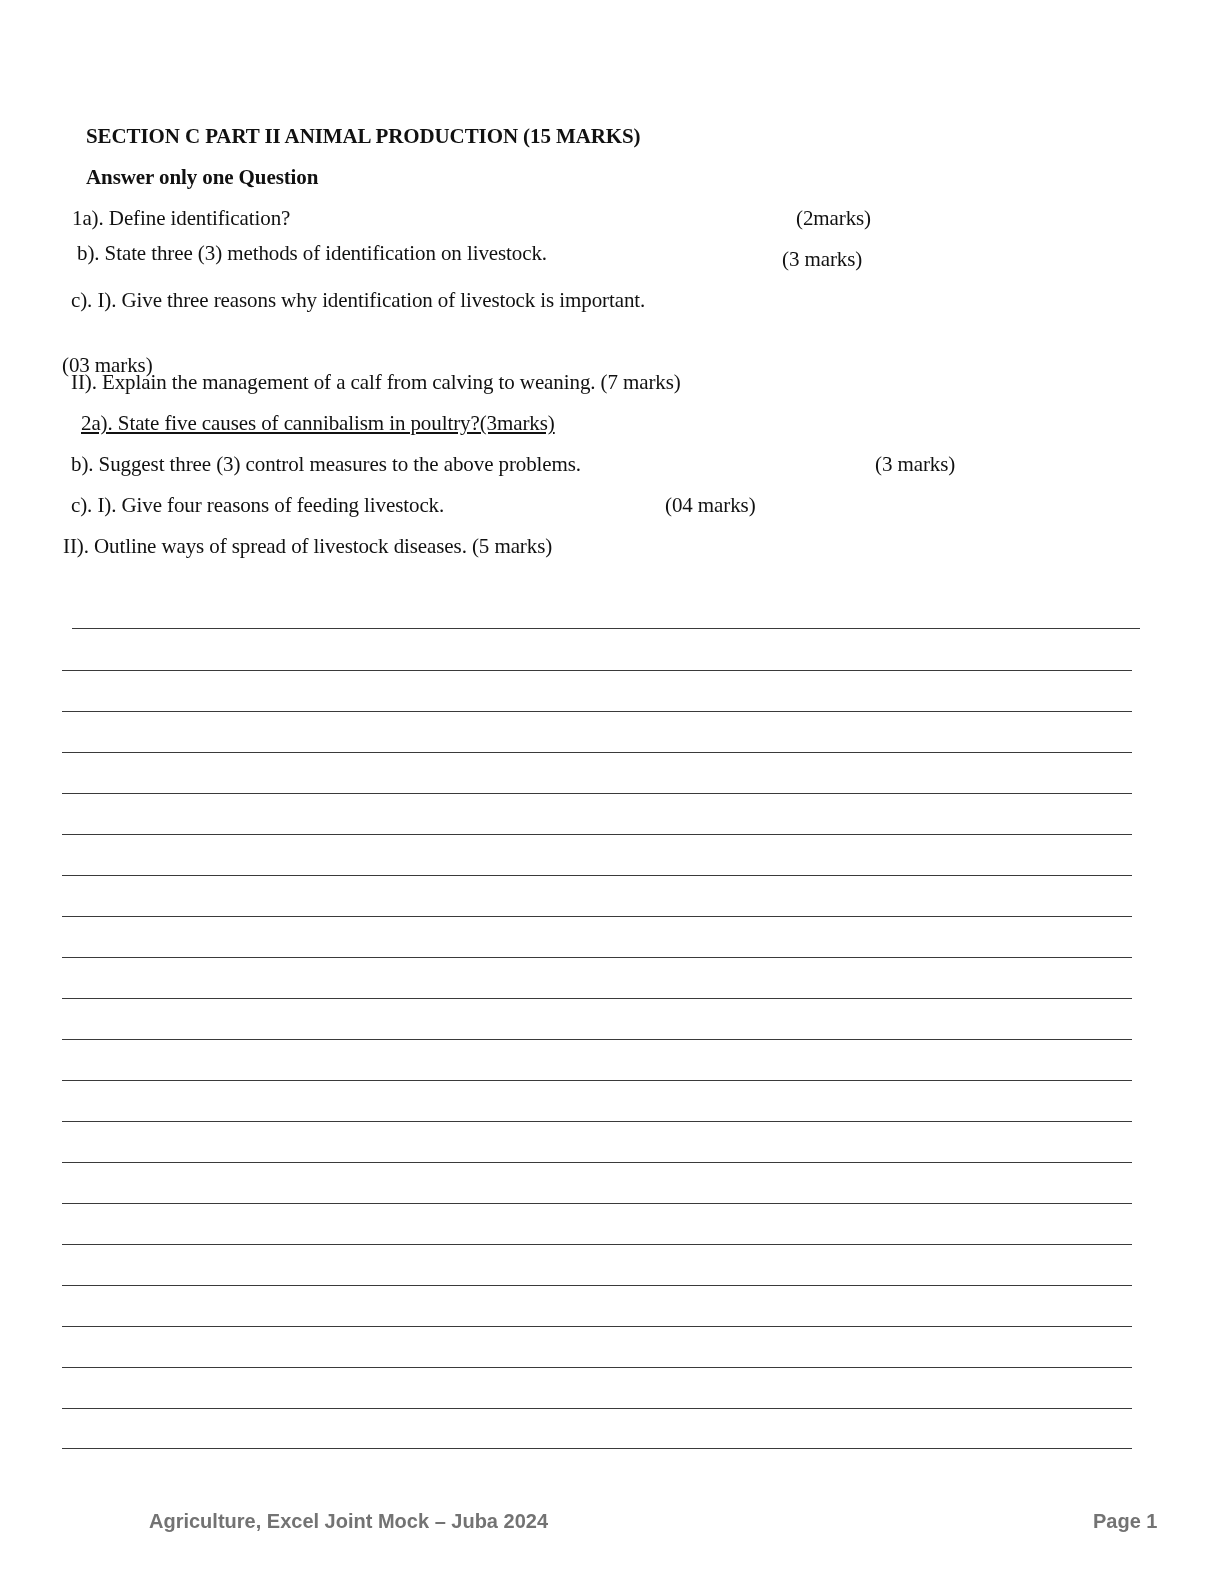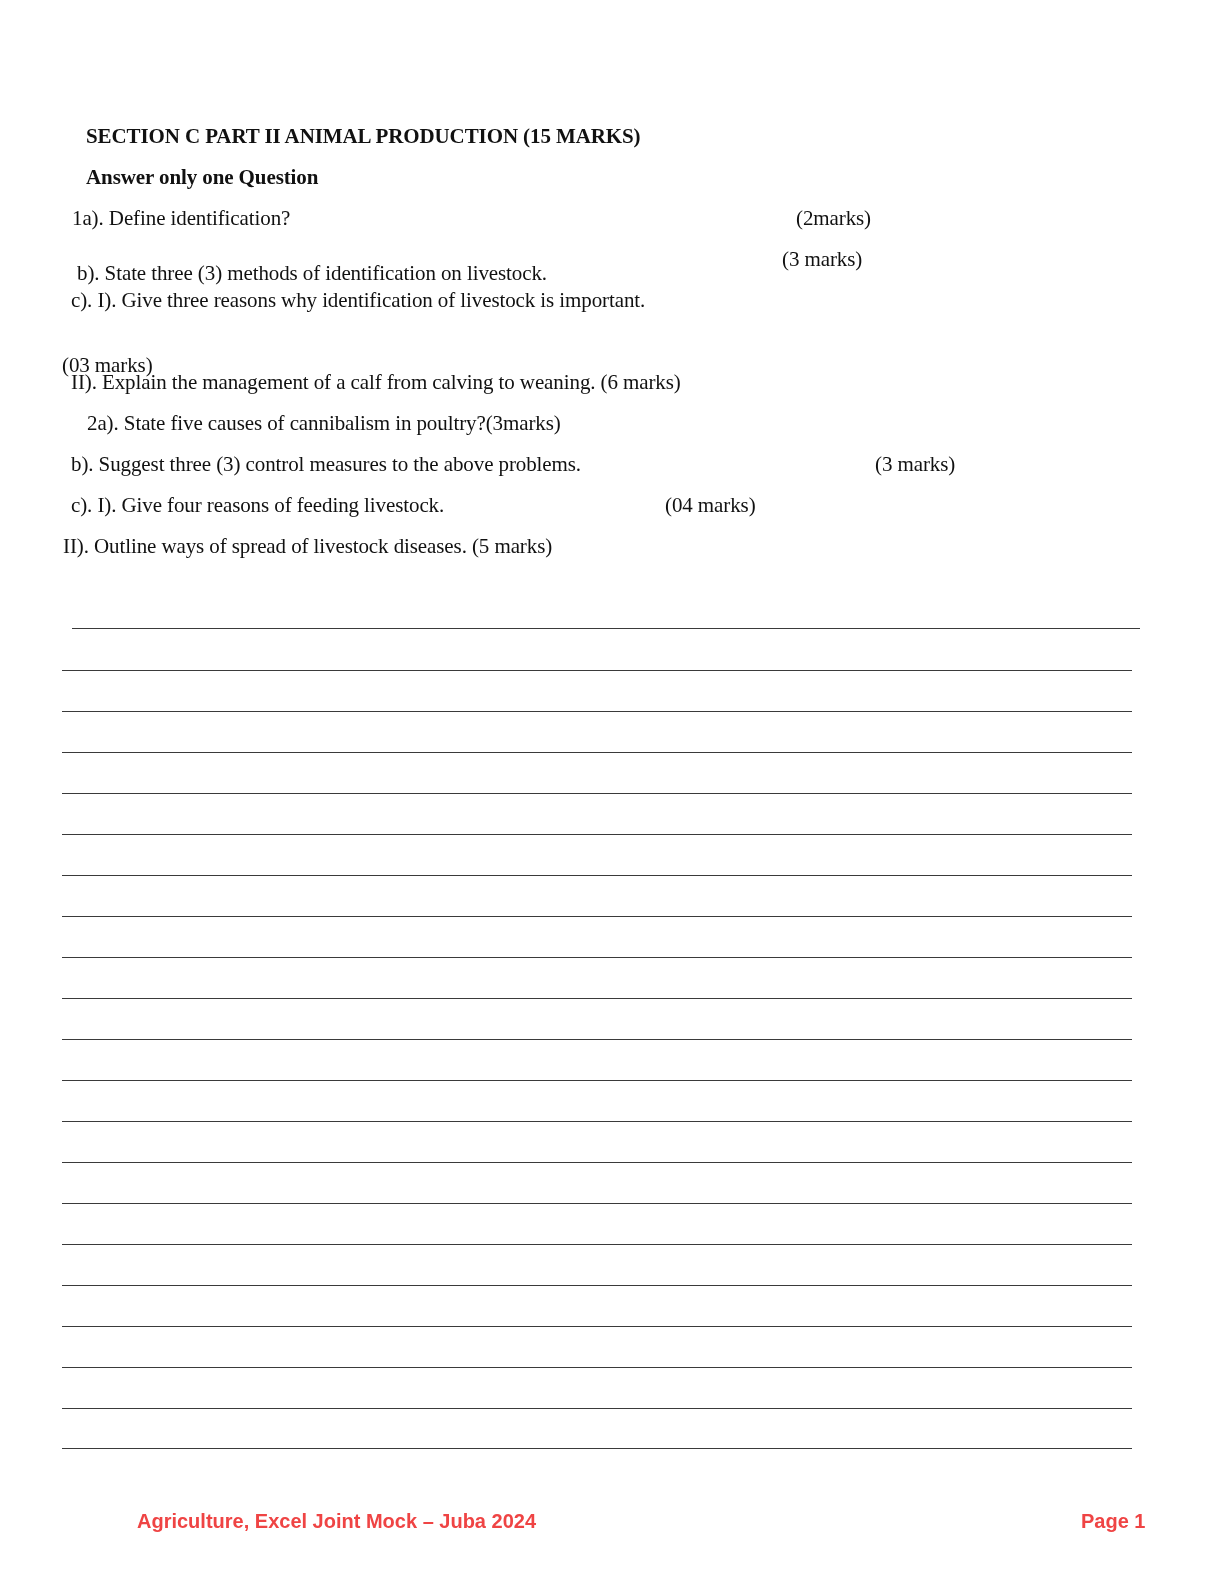--- a/index.html
+++ b/index.html
@@ -28,41 +28,42 @@
       height: 0;
       border-top: 1.5px solid #3a3a3a;
     }
     .footer {
       position: absolute;
       white-space: nowrap;
       font-family: "Liberation Sans", "DejaVu Sans", sans-serif;
       font-weight: bold;
       font-size: 20px;
       line-height: 24px;
-      color: #ef4444;
+      color: #737373;
+      margin-left: 12px;
     }
   </style>
 </head>
 <body>
 
 <div class="txt bold" style="left:71px; top:123px;">SECTION C PART II ANIMAL PRODUCTION (15 MARKS)</div>
 <div class="txt bold" style="left:71px; top:164px;font-family:Liberation Serif, serif;">Answer only one Question</div>
 
 <div class="txt" style="left:72px; top:205px;">1a). Define identification?</div>
 <div class="txt" style="left:796px; top:205px;">(2marks)</div>
 
-<div class="txt" style="left:77px; top:260px;text-align:right;">b). State three (3) methods of identification on livestock.</div>
+<div class="txt" style="left:77px; top:240px;text-align:right;">b). State three (3) methods of identification on livestock.</div>
 <div class="txt" style="left:782px; top:246px;">(3 marks)</div>
 
 <div class="txt" style="left:71px; top:287px;">c). I). Give three reasons why identification of livestock is important.</div>
 <div class="txt" style="left:62px; top:328px;margin-top:24px;">(03 marks)</div>
 
-<div class="txt" style="left:71px; top:369px;">II). Explain the management of a calf from calving to weaning. (6 marks)</div>
+<div class="txt" style="left:71px; top:369px;">II). Explain the management of a calf from calving to weaning. (7 marks)</div>
 
-<div class="txt" style="left:87px; top:410px;">2a). State five causes of cannibalism in poultry?(3marks)</div>
+<div class="txt" style="left:81px; top:410px;text-decoration:underline;">2a). State five causes of cannibalism in poultry?(3marks)</div>
 
 <div class="txt" style="left:71px; top:451px;">b). Suggest three (3) control measures to the above problems.</div>
 <div class="txt" style="left:875px; top:451px;">(3 marks)</div>
 
 <div class="txt" style="left:71px; top:492px;">c). I). Give four reasons of feeding livestock.</div>
 <div class="txt" style="left:665px; top:492px;">(04 marks)</div>
 
 <div class="txt" style="left:63px; top:533px;">II). Outline ways of spread of livestock diseases. (5 marks)</div>
 
 <div>

